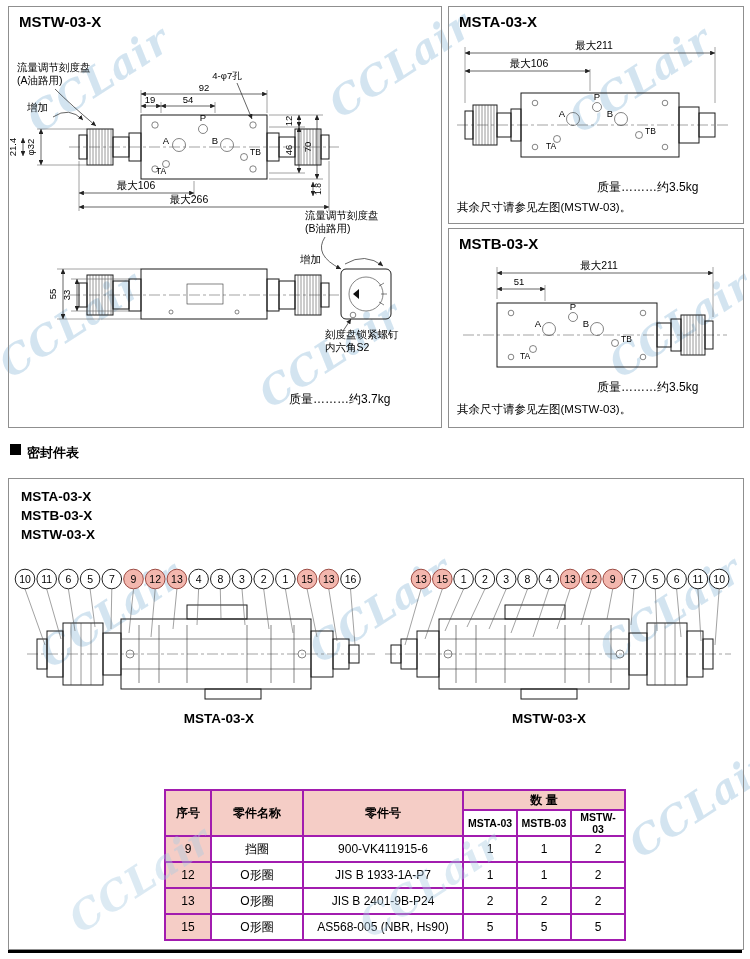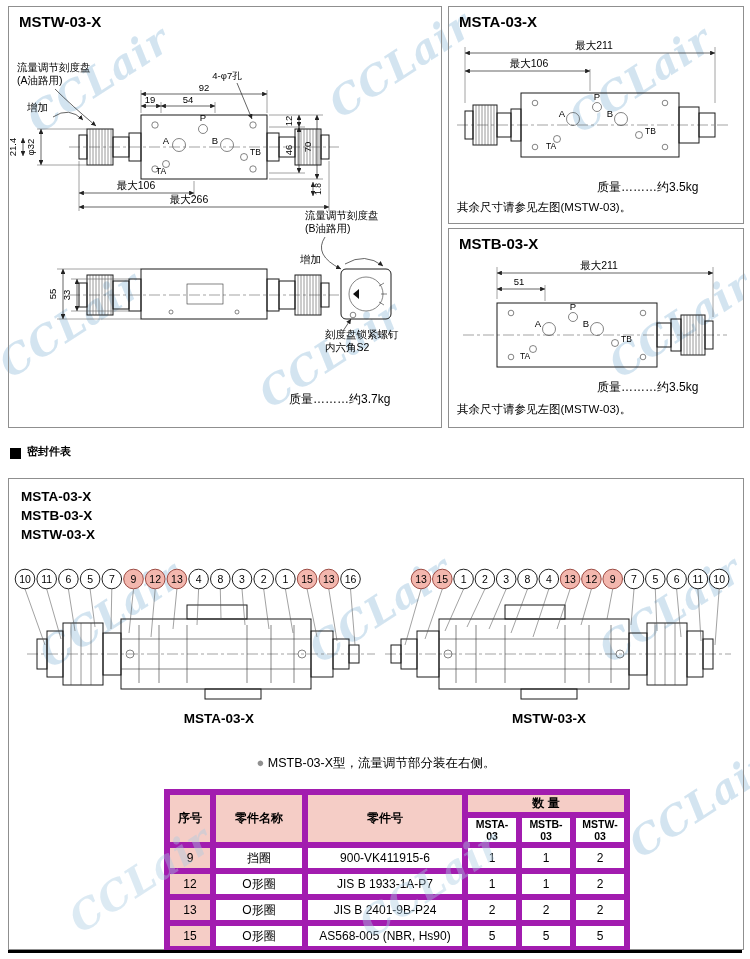--- a/index.html
+++ b/index.html
@@ -16,30 +16,30 @@
   .t8{font-size:8.5px}.t9{font-size:9.5px}.t10{font-size:10.5px}.t11{font-size:11.5px}.t12{font-size:12px}
   .ln{stroke:#1a1a1a;stroke-width:1;fill:none}
   .tn{stroke:#333;stroke-width:.6;fill:none}
   .cl{stroke:#666;stroke-width:.6;fill:none;stroke-dasharray:11 3 3 3}
   .ht{stroke:#444;stroke-width:.55;fill:none}
   .dim{stroke:#222;stroke-width:.7;fill:none}
   .ext{stroke:#555;stroke-width:.55;fill:none}
   .ldr{stroke:#222;stroke-width:.7;fill:none}
   .co{fill:#fff;stroke:#222;stroke-width:1}
   .co.hl{fill:#f3b7ae;stroke:#9c4a42}
-  .section-header{position:absolute;left:10px;top:444px;display:flex;align-items:flex-end;gap:6px;
-      font-weight:bold;font-size:11px;z-index:1}
+  .section-header{position:absolute;left:10px;top:444px;display:flex;align-items:flex-start;gap:6px;
+      font-weight:bold;font-size:13px;z-index:1}
   .sq{width:11px;height:11px;background:#000;display:inline-block}
   .models{position:absolute;left:12px;top:8px;font-weight:bold;font-size:13.5px;line-height:19px;z-index:2}
   .diagram-label{position:absolute;font-weight:bold;font-size:13.5px;width:120px;text-align:center;z-index:2}
   .note-line{position:absolute;top:276px;left:0;width:100%;text-align:center;font-size:12.5px;z-index:2}
   .note-bullet{color:#909090;font-size:13px}
   .seal-table{position:absolute;left:155px;top:310px;border-collapse:collapse;font-size:12px;
       table-layout:fixed;z-index:2;background:#fff}
-  .seal-table th,.seal-table td{border:6px solid #a21caf;text-align:center;padding:0 3px;overflow:hidden}
+  .seal-table th,.seal-table td{border:2px solid #a21caf;text-align:center;padding:0 3px;overflow:hidden}
   .seal-table thead tr{height:20px}
   .seal-table thead tr:first-child th{font-weight:bold}
   .seal-table thead tr:nth-child(2) th{font-weight:bold;font-size:10.5px}
   .seal-table tbody tr{height:26px}
   .pink{background:#f5cdc6}
   .footer-rule{position:absolute;left:8px;top:950px;width:734px;height:3px;background:#000;z-index:1}
 </style>
 </head>
 <body>
 
@@ -407,24 +407,20 @@
       <circle class="co" cx="688.9" cy="100" r="9.8"></circle>
         <text x="688.9" y="103.6" text-anchor="middle">11</text>
       <circle class="co" cx="710.2" cy="100" r="9.8"></circle>
         <text x="710.2" y="103.6" text-anchor="middle">10</text>
     </g>
   </svg>
 
   <div class="diagram-label" style="left:150px;top:232px">MSTA-03-X</div>
   <div class="diagram-label" style="left:480px;top:232px">MSTW-03-X</div>
 
-  <div class="note-line">
-    <span class="note-bullet">●</span>
-    <span>MSTB-03-X型，流量调节部分装在右侧。</span>
-  </div>
 
   <table class="seal-table">
     <colgroup>
       <col style="width:46px">
         <col style="width:92px">
         <col style="width:160px">
       <col style="width:54px">
         <col style="width:54px">
         <col style="width:54px">
     </colgroup>

